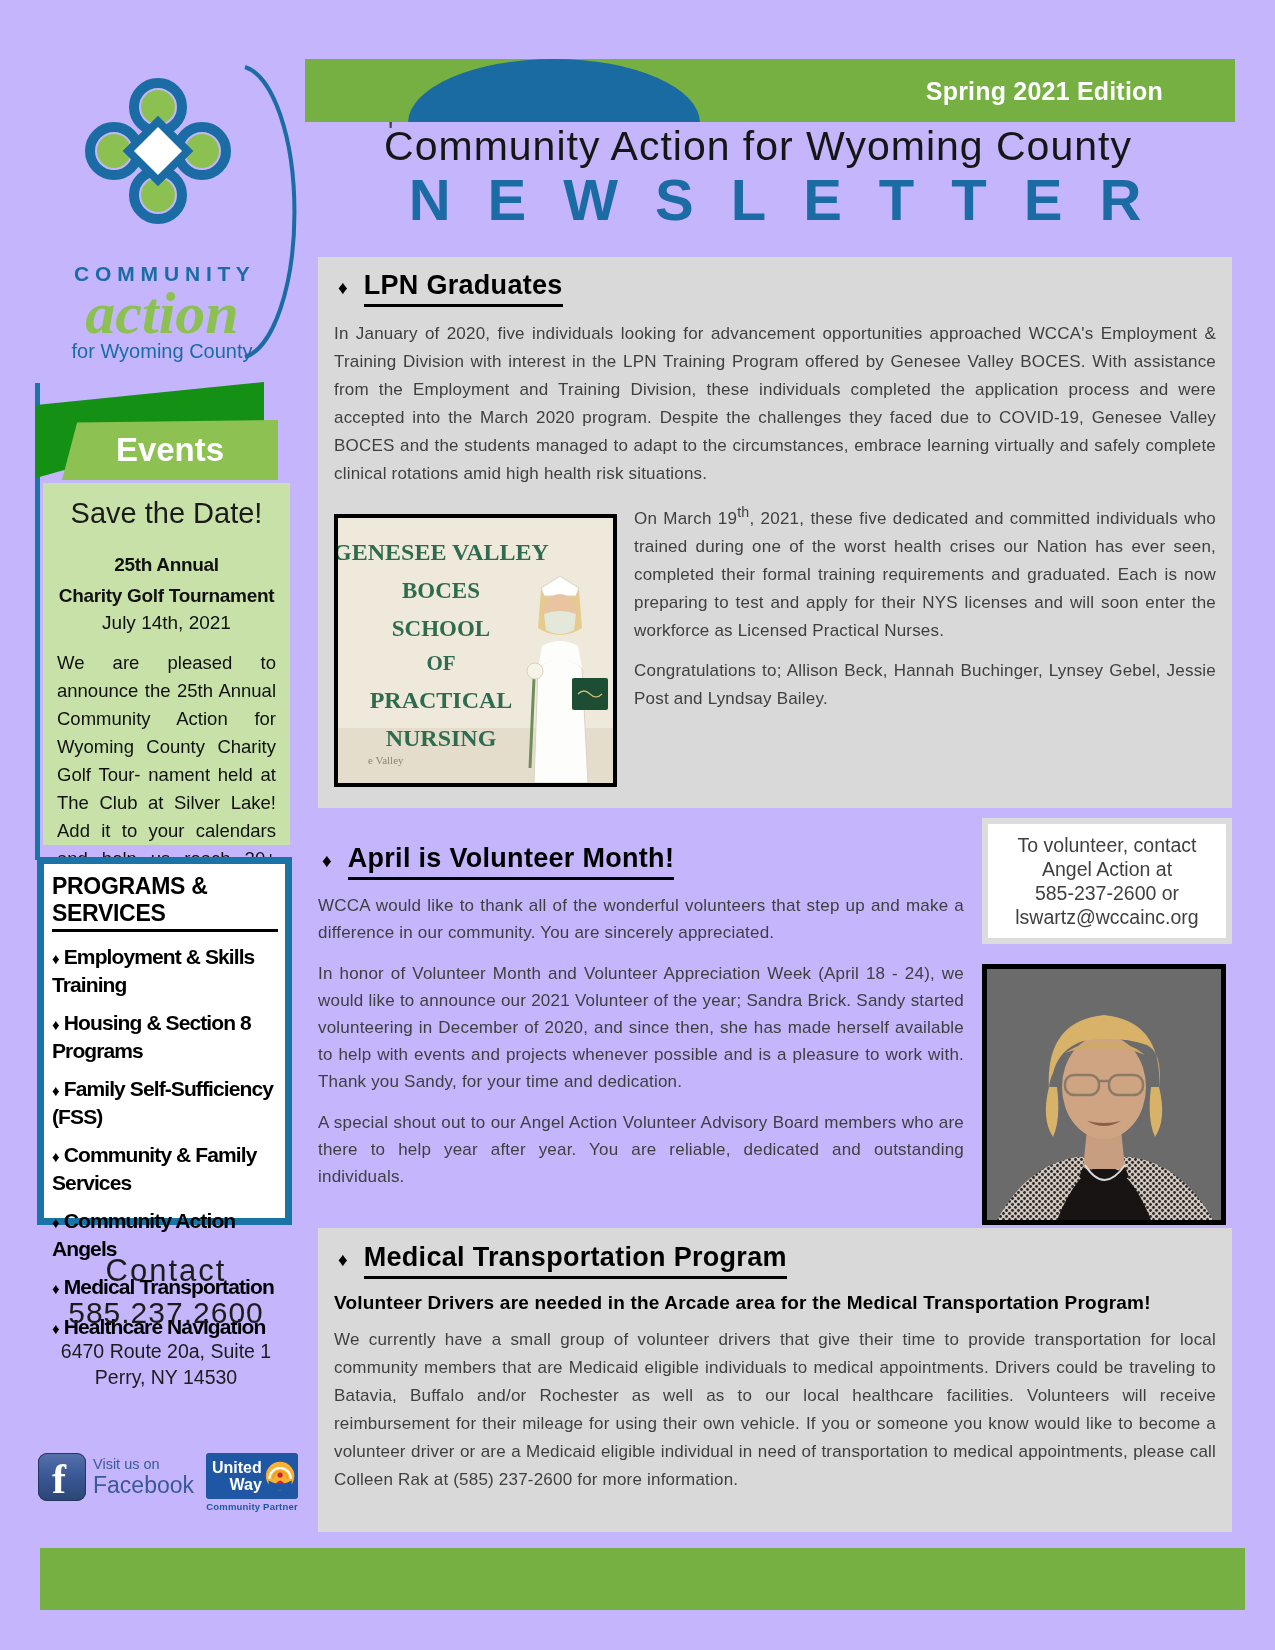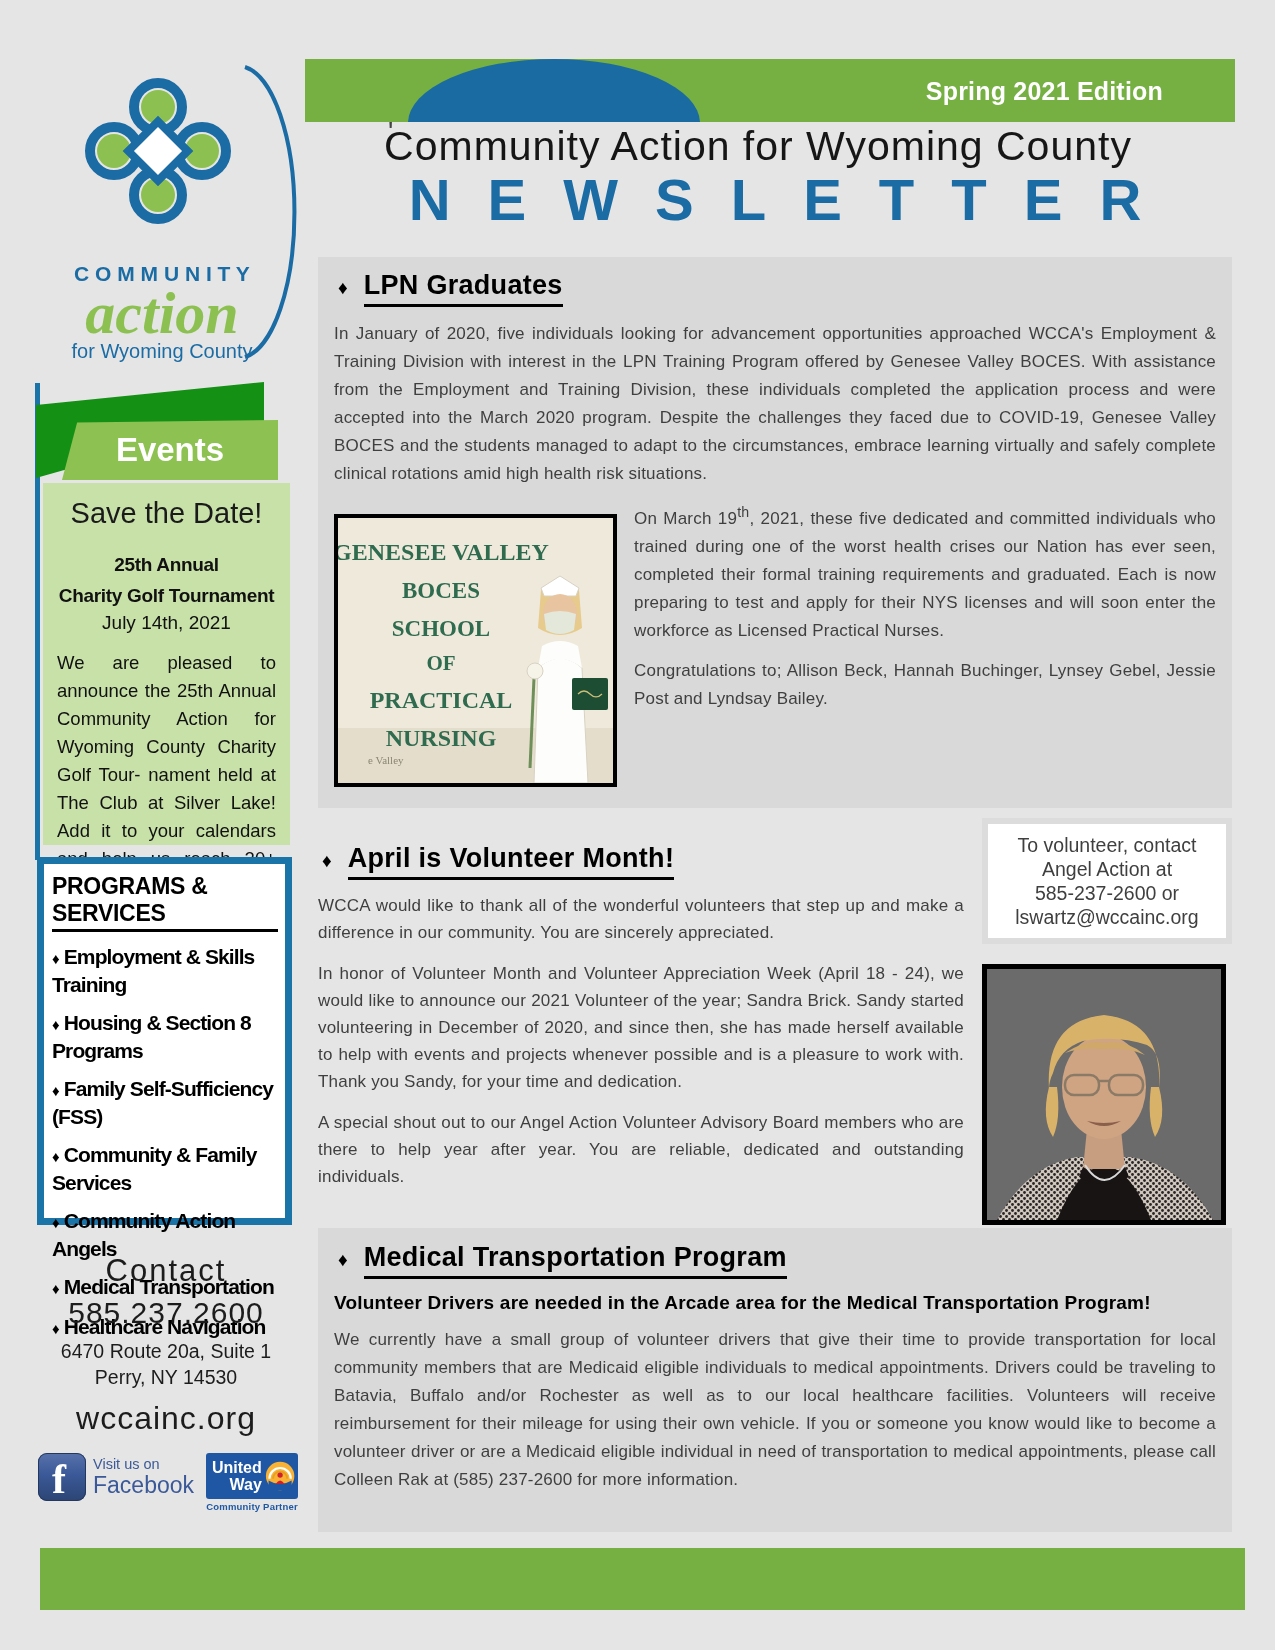--- a/index.html
+++ b/index.html
@@ -1,16 +1,16 @@
 <!DOCTYPE html>
 <html><head>
 <meta charset="utf-8">
 <style>
   html,body{margin:0;padding:0;background:#fff;}
-  .page{position:relative;width:1275px;height:1650px;background:#e5e5e5;overflow:hidden;
+  .page{position:relative;width:1275px;height:1650px;background:#c4b5fd;overflow:hidden;
         font-family:"Liberation Sans",sans-serif;color:#3f3f3f;}
 
   
   .edition-bar{position:absolute;left:305px;top:59px;width:930px;height:63px;background:#76b043;}
   .dome-clip{position:absolute;left:103px;top:0;width:292px;height:63px;overflow:hidden;}
   .dome{position:absolute;left:0;top:0;width:292px;height:128px;border-radius:50%;background:#1a6ba1;}
   .edition-label{position:absolute;right:72px;top:50%;transform:translateY(-50%);
         color:#fff;font-weight:bold;font-size:25px;letter-spacing:.2px;}
   .tick{position:absolute;left:388px;top:116px;font-size:28px;color:#444;}
   .masthead-org{position:absolute;left:318px;top:123px;width:880px;text-align:center;
@@ -163,21 +163,20 @@
     </ul>
   </div>
 
   <div class="contact-block">
     <div class="contact-head">Contact</div>
     <div class="contact-phone">585.237.2600</div>
     <div class="contact-addr">
       <div>6470 Route 20a, Suite 1</div>
       <div>Perry, NY 14530</div>
     </div>
-    <div class="contact-site">wccainc.org</div>
   </div>
 
   <div class="logos-row">
     <div class="fb">
       <div class="fb-icon">
           <span>f</span>
         </div>
       <div>
         <div class="fb-t1">Visit us on</div>
         <div class="fb-t2">Facebook</div>

